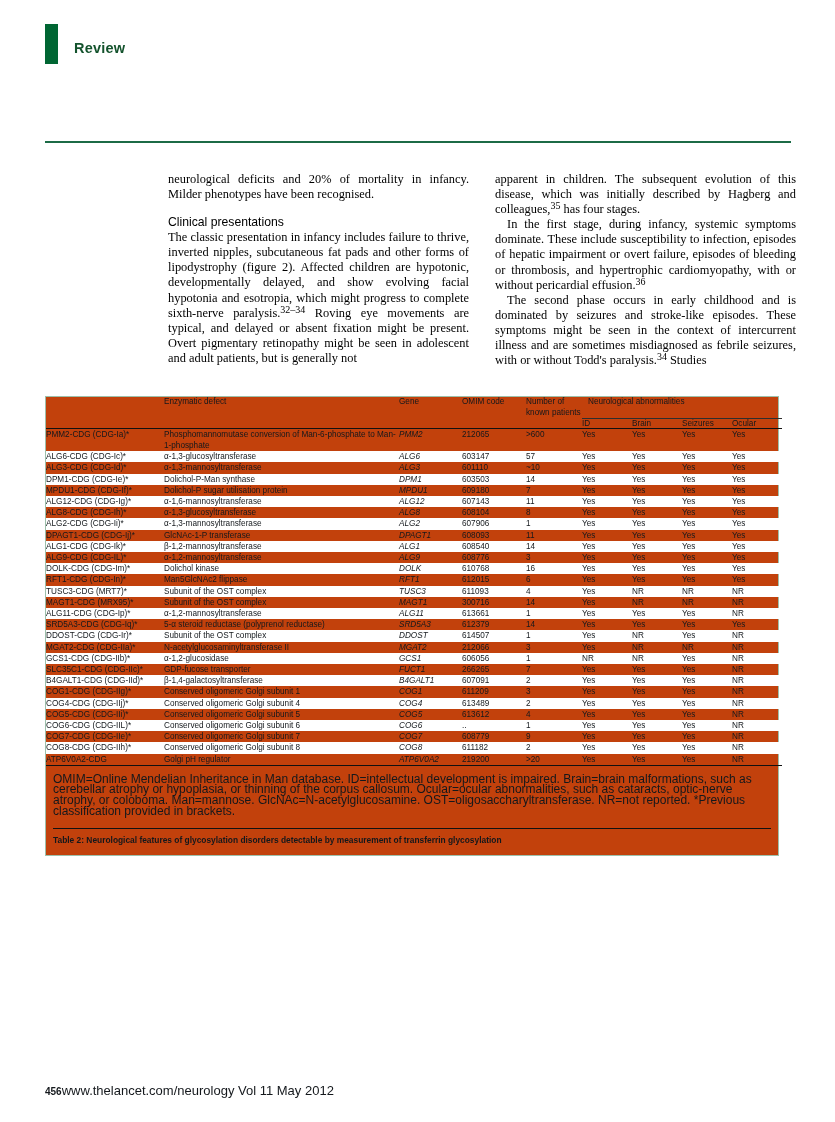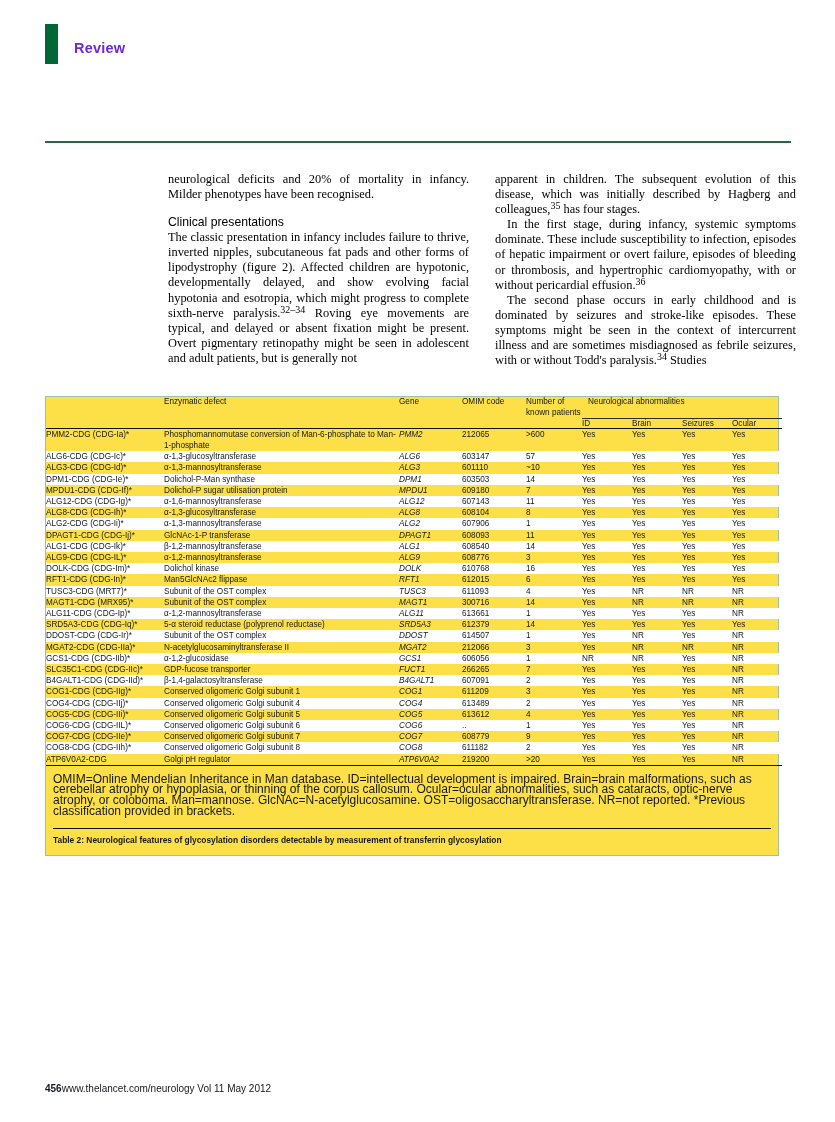--- a/index.html
+++ b/index.html
@@ -28,21 +28,21 @@
     left: 45px; top: 24px;
     width: 13px; height: 40px;
     background: #006633;
   }
   #header-title {
     position: absolute;
     left: 74px; top: 40px;
     font-family: "Liberation Sans", sans-serif;
     font-weight: bold;
     font-size: 14.5px;
-    color: #6d28d9;
+    color: #14532d;
     letter-spacing: 0.2px;
   }
   #header-rule {
     position: absolute;
     left: 45px; top: 141px;
     width: 746px;
     height: 2px;
     background: #1c6b46;
   }
 
@@ -78,21 +78,21 @@
     font-size: 10px;
     vertical-align: 4px;
     line-height: 0;
   }
 
   
   #table-block {
     position: absolute;
     left: 45px; top: 396px;
     width: 734px;
-    background: #fde047;
+    background: #c2410c;
     border: 1px solid #9dc0ab;
     box-sizing: border-box;
   }
   #tbl {
     width: 100%;
     border-collapse: collapse;
     font-family: "Liberation Sans", sans-serif;
     font-size: 8.2px;
     color: #14181c;
     table-layout: fixed;
@@ -175,21 +175,21 @@
     left: 45px; top: 1083px;
     width: 746px;
     display: flex;
     justify-content: flex-start;
     align-items: baseline;
     font-family: "Liberation Sans", sans-serif;
     font-size: 9.2px;
     color: #14181c;
   }
   #folio { font-weight: bold; font-size: 10px; }
-  #source-line { font-size: 10px; }
+  #source-line { font-size: 13px; }
 </style>
 </head>
 <body>
 
 <div id="page-header">
   <div id="header-bar"></div>
   <div id="header-title">Review</div>
 </div>
 <div id="header-rule"></div>
 

